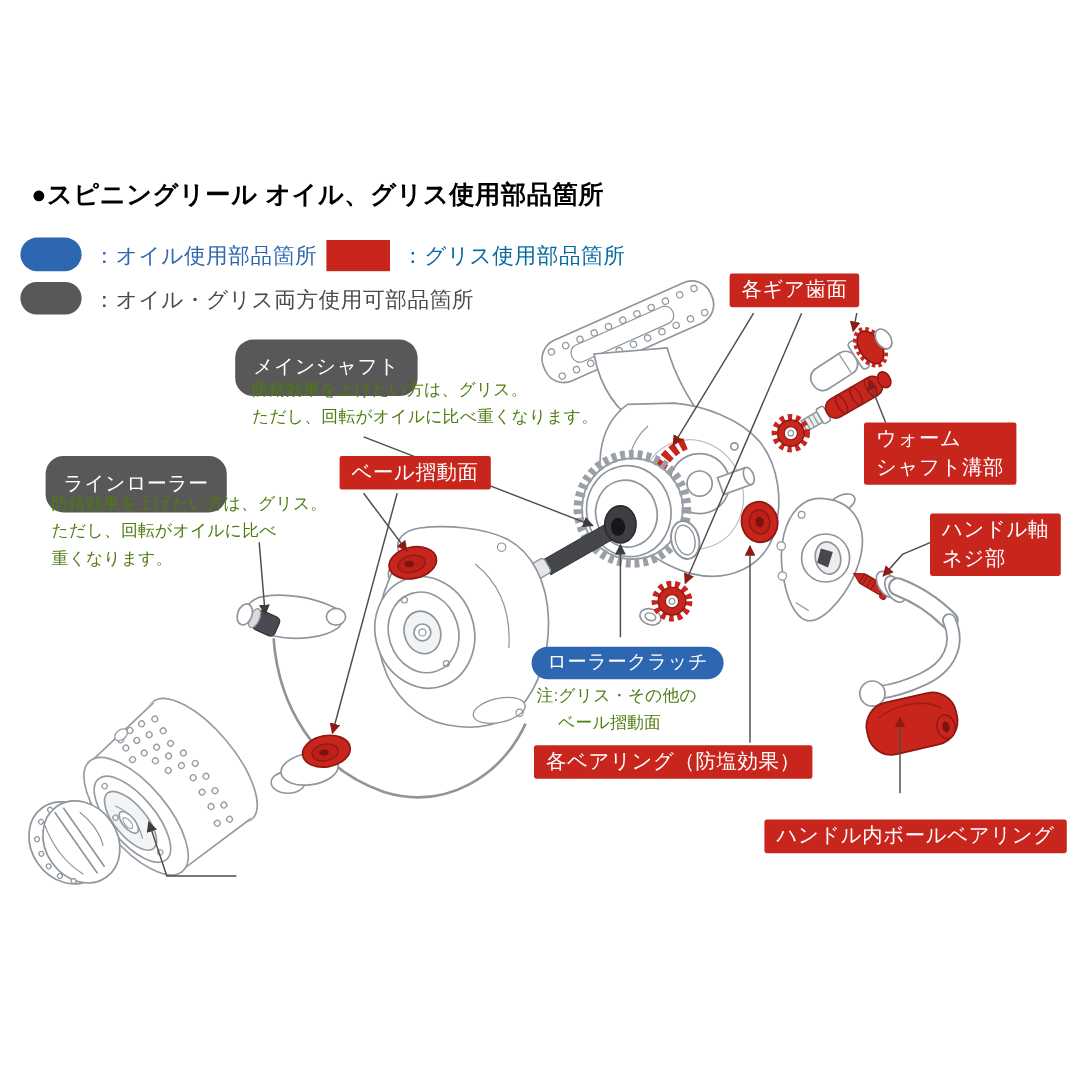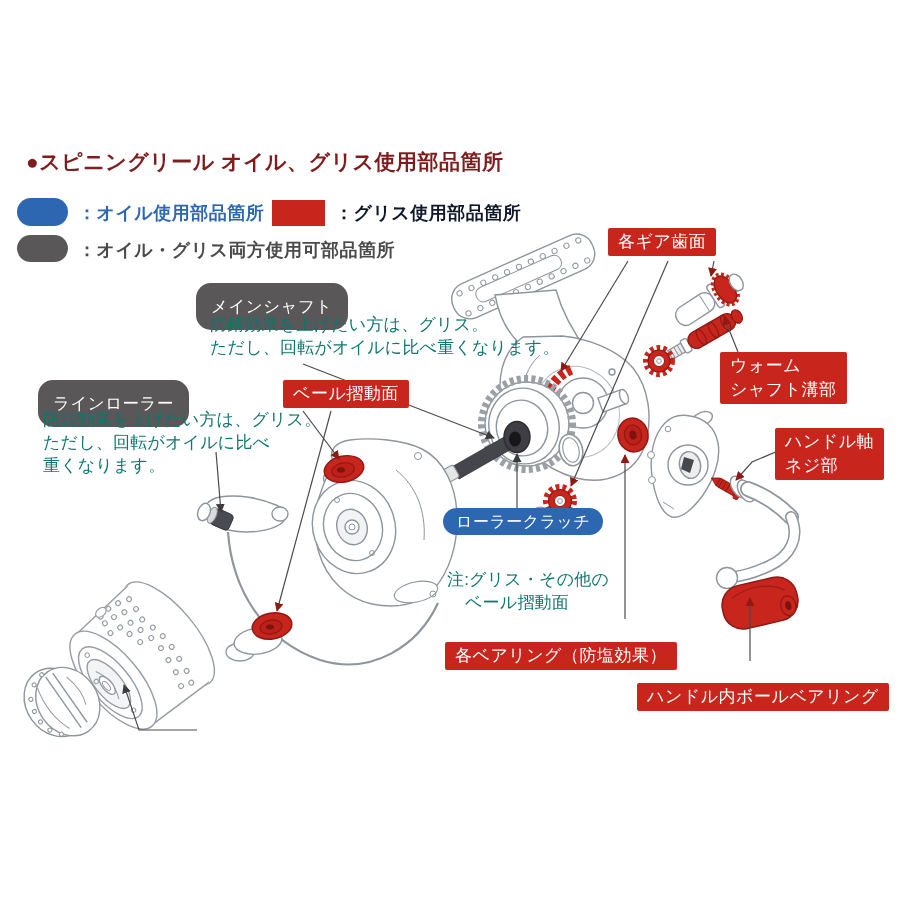--- a/index.html
+++ b/index.html
@@ -1,32 +1,32 @@
 <!DOCTYPE html>
 <html><head>
 <meta charset="utf-8">
 <style>
   html,body{margin:0;padding:0;background:#ffffff;}
   .stage{position:relative;width:900px;height:900px;background:#ffffff;overflow:hidden;
          font-family:"Liberation Sans","DejaVu Sans",sans-serif;}
   .art{position:absolute;left:0;top:0;width:900px;height:900px;}
   .abs{position:absolute;white-space:nowrap;}
-  .title{font-size:21px;font-weight:600;color:#7f1d1d;letter-spacing:0.5px;}
-  .legend-text{font-size:18px;letter-spacing:0.5px;font-weight:700;}
+  .title{font-size:21px;font-weight:600;color:#000000;letter-spacing:0.5px;}
+  .legend-text{font-size:18px;letter-spacing:0.5px;font-weight:400;}
   .lt-oil{color:#2e67b1;}
-  .lt-grease{color:#0f172a;}
+  .lt-grease{color:#0369a1;}
   .lt-both{color:#4a4a4a;}
   .swatch{position:absolute;}
   .sw-pill{border-radius:15px;}
   .lbl{position:absolute;color:#ffffff;font-size:16.5px;line-height:23px;letter-spacing:0.5px;}
   .lbl-pill-gray{background:#595757;border-radius:15px;padding:12px 15px;}
   .lbl-pill-blue{background:#2e67b1;border-radius:15px;padding:2px 13px;font-size:16px;}
   .lbl-red{background:#c8251d;border-radius:2px;padding:2px 10px;font-size:17px;line-height:24px;font-family:Liberation Serif, serif;}
   .lbl-red span{display:block;}
-  .note{position:absolute;color:#0f766e;font-size:17px;line-height:23px;letter-spacing:0.2px;}
+  .note{position:absolute;color:#4d7c0f;font-size:14px;line-height:23px;letter-spacing:0.2px;}
   .note span{display:block;}
   .note .indent{padding-left:18px;}
   .note .shift{padding-left:8px;}
 </style>
 </head>
 <body>
 
 <div class="stage">
 
   <svg class="art" viewBox="0 0 900 900">
@@ -340,24 +340,24 @@
   <div class="lbl lbl-red" style="left:720px;top:352px;">
     <span>ウォーム</span>
     <span>シャフト溝部</span>
   </div>
 
   <div class="lbl lbl-red" style="left:775px;top:428px;">
     <span>ハンドル軸</span>
     <span>ネジ部</span>
   </div>
 
-  <div class="lbl lbl-pill-blue" style="left:443px;top:508px;">ローラークラッチ</div>
+  <div class="lbl lbl-pill-blue" style="left:443px;top:539px;">ローラークラッチ</div>
   <div class="note" style="left:447px;top:568px;">
     <span>注:グリス・その他の</span>
     <span class="indent">ベール摺動面</span>
   </div>
 
-  <div class="lbl lbl-red" style="left:445px;top:642px;">各ベアリング（防塩効果）</div>
+  <div class="lbl lbl-red" style="left:445px;top:621px;">各ベアリング（防塩効果）</div>
 
   <div class="lbl lbl-red" style="left:637px;top:663px;margin-top:20px;">ハンドル内ボールベアリング</div>
 
 
 </div>
 
 </body></html>

